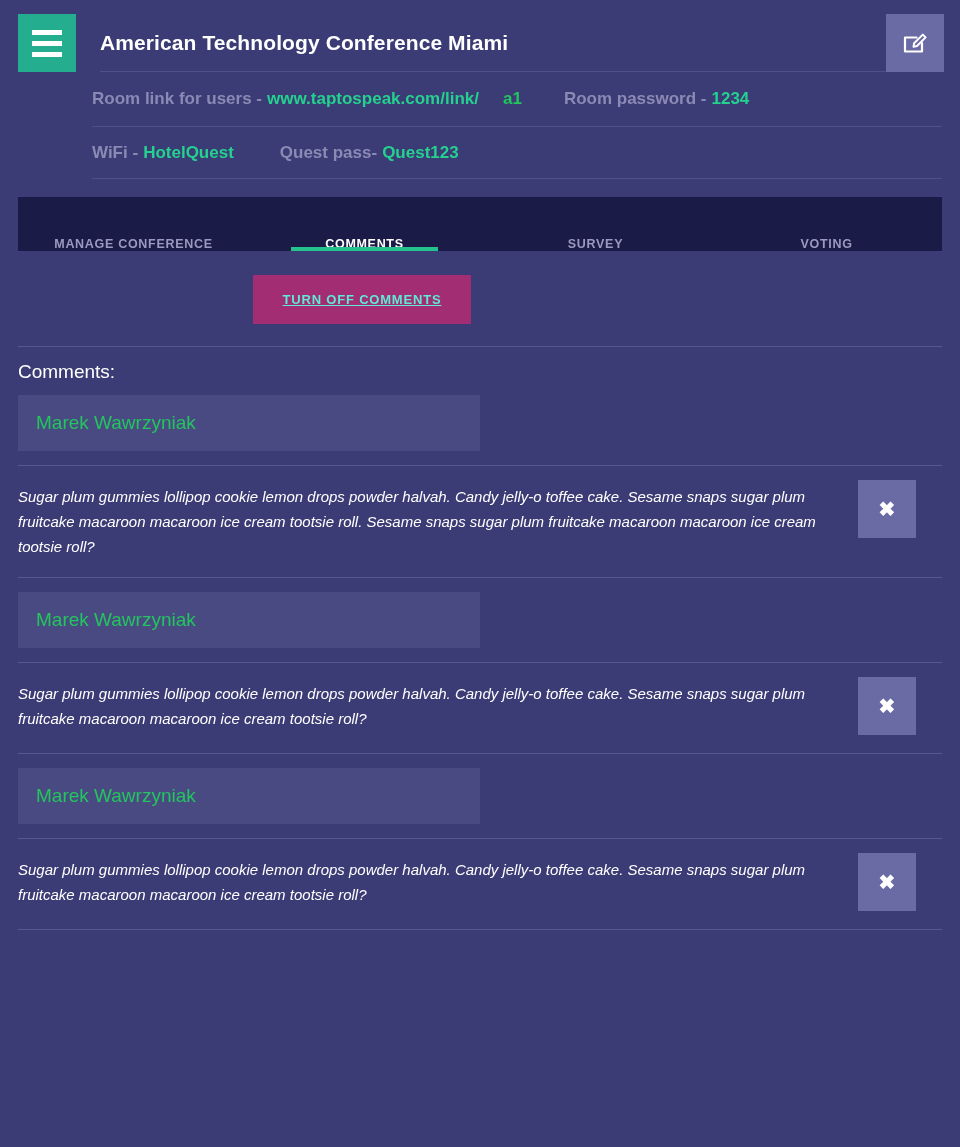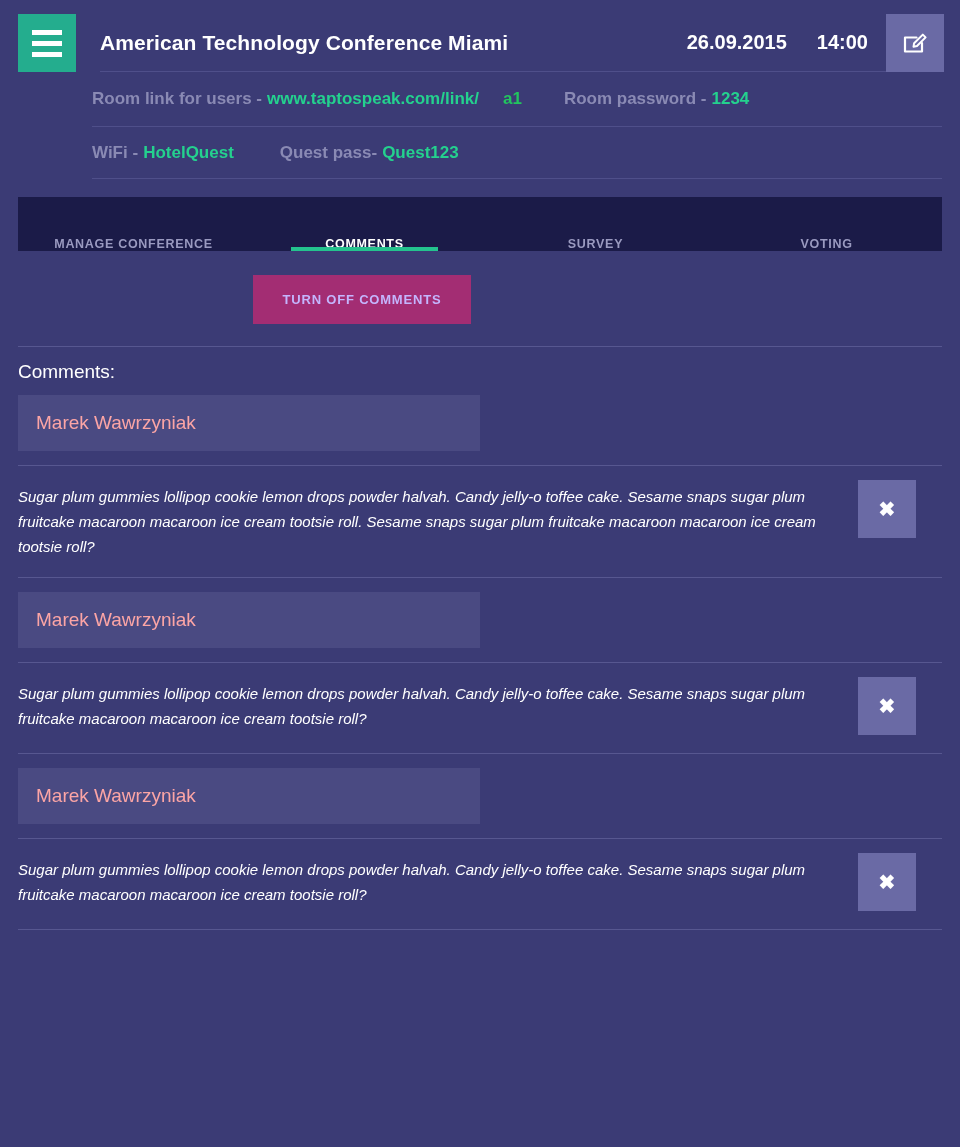--- a/index.html
+++ b/index.html
@@ -155,28 +155,29 @@
   
   .action-wrap {
     display: flex;
     justify-content: center;
     padding-top: 24px;
     padding-bottom: 22px;
     margin-right: 236px;
   }
   .action-btn {
     background: #a32d73;
-    color: #c4b5fd;
+    color: #5eead4;
     border: none;
     font-family: "Liberation Sans", sans-serif;
     font-size: 13px;
     font-weight: bold;
     letter-spacing: 0.8px;
     padding: 17px 30px;
     cursor: pointer;
+    text-decoration: underline;
   }
 
   
   .divider {
     height: 1px;
     background: #575790;
     margin: 0 18px;
   }
 
   .comments-heading {
@@ -184,21 +185,21 @@
     color: #ffffff;
     padding: 14px 18px 12px 18px;
   }
 
   .comment-block { padding: 0; }
 
   .author-field {
     margin: 0 18px;
     width: 462px;
     background: #4a4a82;
-    color: #fca5a5;
+    color: #22c55e;
     font-size: 19px;
     padding: 14px 18px;
     height: 56px;
     display: flex;
     align-items: center;
   }
 
   .comment-body-wrap {
     display: flex;
     align-items: flex-start;
@@ -241,24 +242,20 @@
 
   <div class="header-top">
     <div class="hamburger">
       <span></span>
       <span></span>
       <span></span>
     </div>
 
     <div class="title-block">
       <div class="conf-title">American Technology Conference Miami</div>
-      <div class="datetime">
-        <span class="conf-date">26.09.2015</span>
-        <span class="conf-time">14:00</span>
-      </div>
     </div>
 
     <div class="edit-btn">
       <span>
         <svg width="26" height="26" viewBox="0 0 26 26" fill="none">
           <path d="M3 7.5 H14.5 M3 7.5 V21.5 H20 V13" stroke="#ffffff" stroke-width="2.2" stroke-linecap="round" stroke-linejoin="round" fill="none"></path>
           <path d="M11.5 16.8 L12.1 13.2 L20.8 4.6 L23.6 7.4 L15 16 Z" stroke="#ffffff" stroke-width="2" stroke-linejoin="round" fill="none"></path>
         </svg>
       </span>
     </div>

